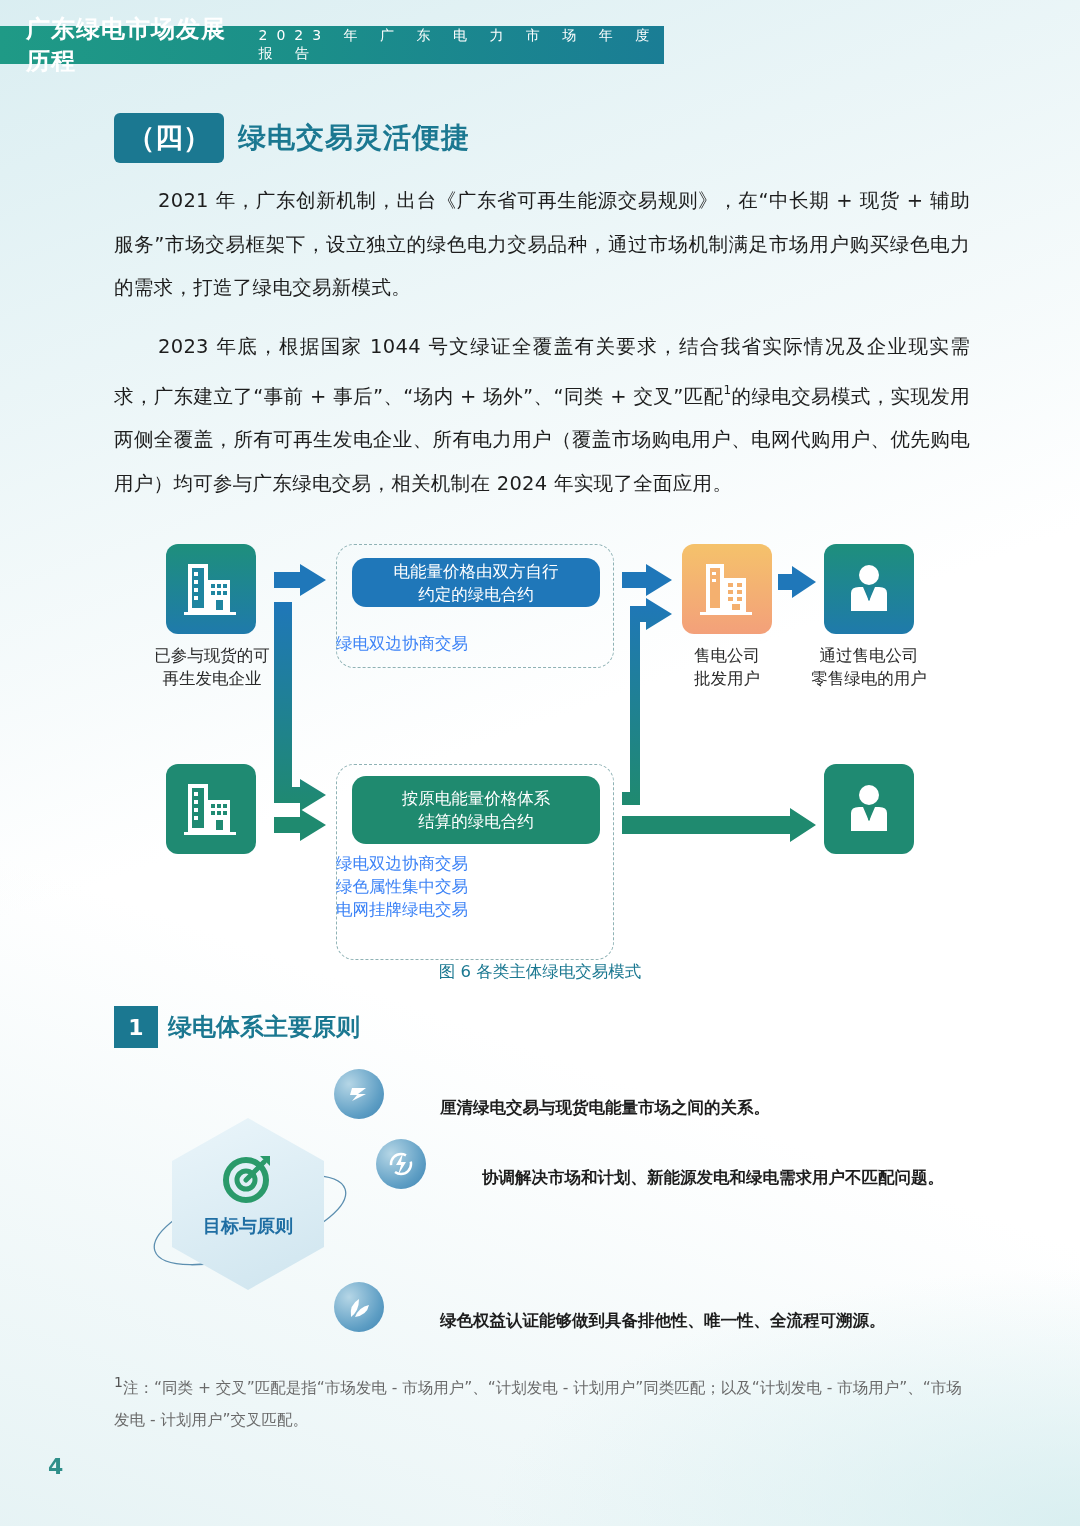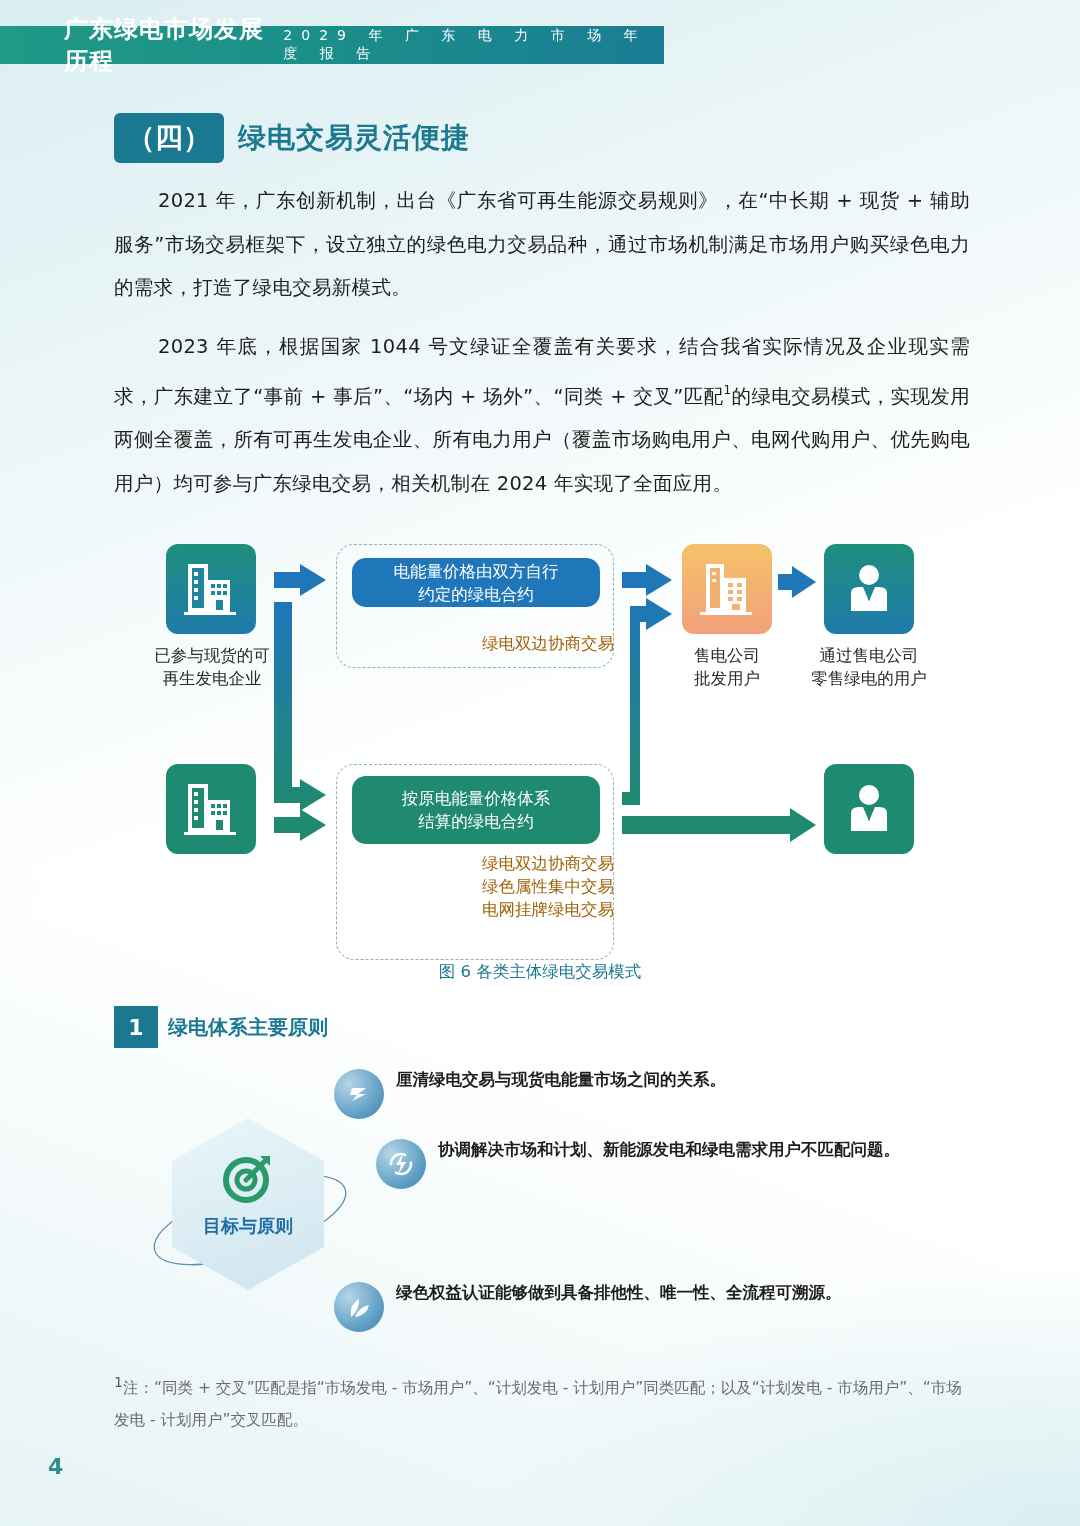--- a/index.html
+++ b/index.html
@@ -25,21 +25,21 @@
   }
   .page { position: absolute; inset: 0; z-index: 1; }
 
   
   .header-band {
     position: absolute; left: 0; top: 26px; width: 664px; height: 38px;
     background: linear-gradient(90deg, #1f9a86 0%, #1b8f89 45%, #1a7d95 100%);
     display: flex; align-items: center;
   }
   .header-title {
-    color: #fff; font-weight: bold; font-size: 24px; margin-left: 64px; letter-spacing: 1px;
+    color: #fff; font-weight: bold; font-size: 24px; margin-left: 26px; letter-spacing: 1px;
   }
   .header-sub {
     color: #fff; font-size: 14px; margin-left: 18px; letter-spacing: 9px;
   }
 
   
   .sec-head { position: absolute; left: 114px; top: 113px; height: 50px; display: flex; align-items: center; }
   .sec-num {
     width: 110px; height: 50px; background: #1b7891; color: #fff; border-radius: 6px;
     font-size: 28px; font-weight: bold; display: flex; align-items: center; justify-content: center;
@@ -67,38 +67,38 @@
   }
   .dash-box {
     position: absolute; border: 1.5px dashed #8fb2b5; border-radius: 18px;
   }
   .contract {
     position: absolute; border-radius: 14px; color: #fff; text-align: center;
     font-size: 16.5px; line-height: 23px; display: flex; align-items: center; justify-content: center; flex-direction: column;
   }
   .blue-contract { background: #1f77b9; }
   .green-contract { background: #1f8a6f; }
-  .trade-label { position: absolute; text-align: right; font-size: 16.5px; line-height: 23px; color: #a16207; }
+  .trade-label { position: absolute; text-align: left; font-size: 16.5px; line-height: 23px; color: #3b82f6; }
 
   .caption { position: absolute; left: 0; width: 1080px; top: 961px; text-align: center; color: #1b7891; font-size: 16.5px; }
 
   
   .sub-head { position: absolute; left: 114px; top: 1006px; display: flex; align-items: center; height: 42px; }
   .sub-num { width: 44px; height: 42px; background: #1b7891; color: #fff; font-size: 22px; font-weight: bold; display: flex; align-items: center; justify-content: center; }
-  .sub-title { color: #1b7891; font-size: 20px; font-weight: bold; margin-left: 10px; }
+  .sub-title { color: #1b7891; font-size: 24px; font-weight: bold; margin-left: 10px; }
 
   
   .hex-wrap { position: absolute; left: 150px; top: 1110px; width: 210px; height: 190px; }
   .hex {
     position: absolute; left: 22px; top: 8px; width: 152px; height: 172px;
     clip-path: polygon(50% 0, 100% 25%, 100% 75%, 50% 100%, 0 75%, 0 25%);
     background: linear-gradient(160deg, #eaf5fa 0%, #cfe5ef 100%);
   }
   .hex-label { position: absolute; left: 0; width: 196px; top: 104px; text-align: center; font-size: 18px; font-weight: bold; color: #1f6ea3; }
-  .principle { position: absolute; display: flex; align-items: flex-start; }
+  .principle { position: absolute; display: flex; align-items: flex-end; gap: 44px; }
   .p-icon {
     width: 50px; height: 50px; border-radius: 50%;
     background: radial-gradient(circle at 30% 30%, #b5d6e6 0%, #5e9ec4 65%, #3d83b2 100%);
     display: flex; align-items: center; justify-content: center; margin-right: 12px;
   }
   .p-text { font-size: 16.5px; font-weight: bold; color: #1d1d1d; }
 
   .footnote { position: absolute; left: 114px; top: 1366px; width: 860px; font-size: 15.5px; line-height: 32px; color: #6a6a6a; }
   .footnote sup { font-size: 14px; vertical-align: 6px; color: #555; }
   .page-num { position: absolute; left: 48px; top: 1454px; font-size: 22px; color: #2f8f8a; font-weight: bold; }
@@ -106,21 +106,21 @@
 </head>
 <body>
 
 <div class="bg"></div>
 <div class="wave-br"></div>
 
 <div class="page">
 
   <div class="header-band">
     <span class="header-title">广东绿电市场发展历程</span>
-    <span class="header-sub">2029 年 广 东 电 力 市 场 年 度 报 告</span>
+    <span class="header-sub">2023 年 广 东 电 力 市 场 年 度 报 告</span>
   </div>
 
   <div class="sec-head">
     <div class="sec-num">（四）</div>
     <div class="sec-title">绿电交易灵活便捷</div>
   </div>
 
   <p class="para" style="top:179px;">2021 年，广东创新机制，出台《广东省可再生能源交易规则》，在“中长期 + 现货 + 辅助服务”市场交易框架下，设立独立的绿色电力交易品种，通过市场机制满足市场用户购买绿色电力的需求，打造了绿电交易新模式。</p>
   <p class="para" style="top:325px;"><span>2023 年底，根据国家 1044 号文绿证全覆盖有关要求，结合我省实际情况及企业现实需求，广东建立了“事前 + 事后”、“场内 + 场外”、“同类 + 交叉”匹配</span><sup>1</sup><span>的绿电交易模式，实现发用两侧全覆盖，所有可再生发电企业、所有电力用户（覆盖市场购电用户、电网代购用户、优先购电用户）均可参与广东绿电交易，相关机制在 2024 年实现了全面应用。</span></p>
 

